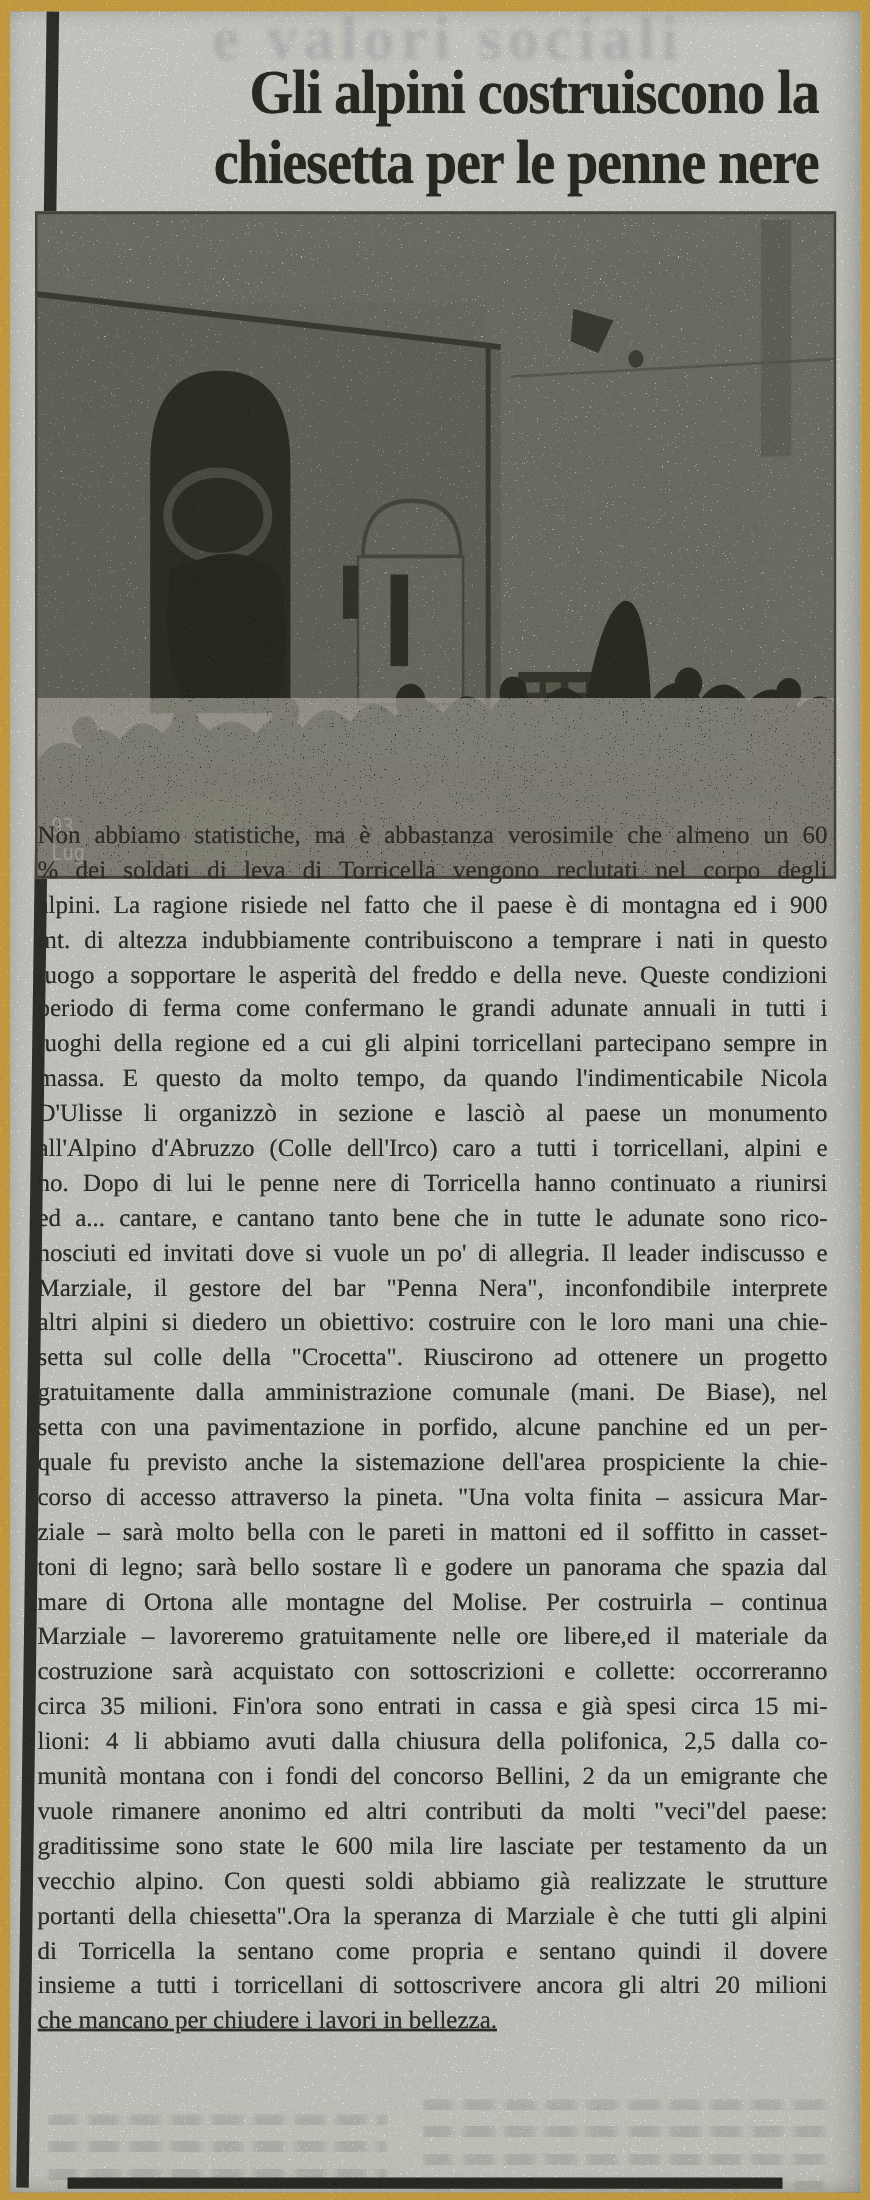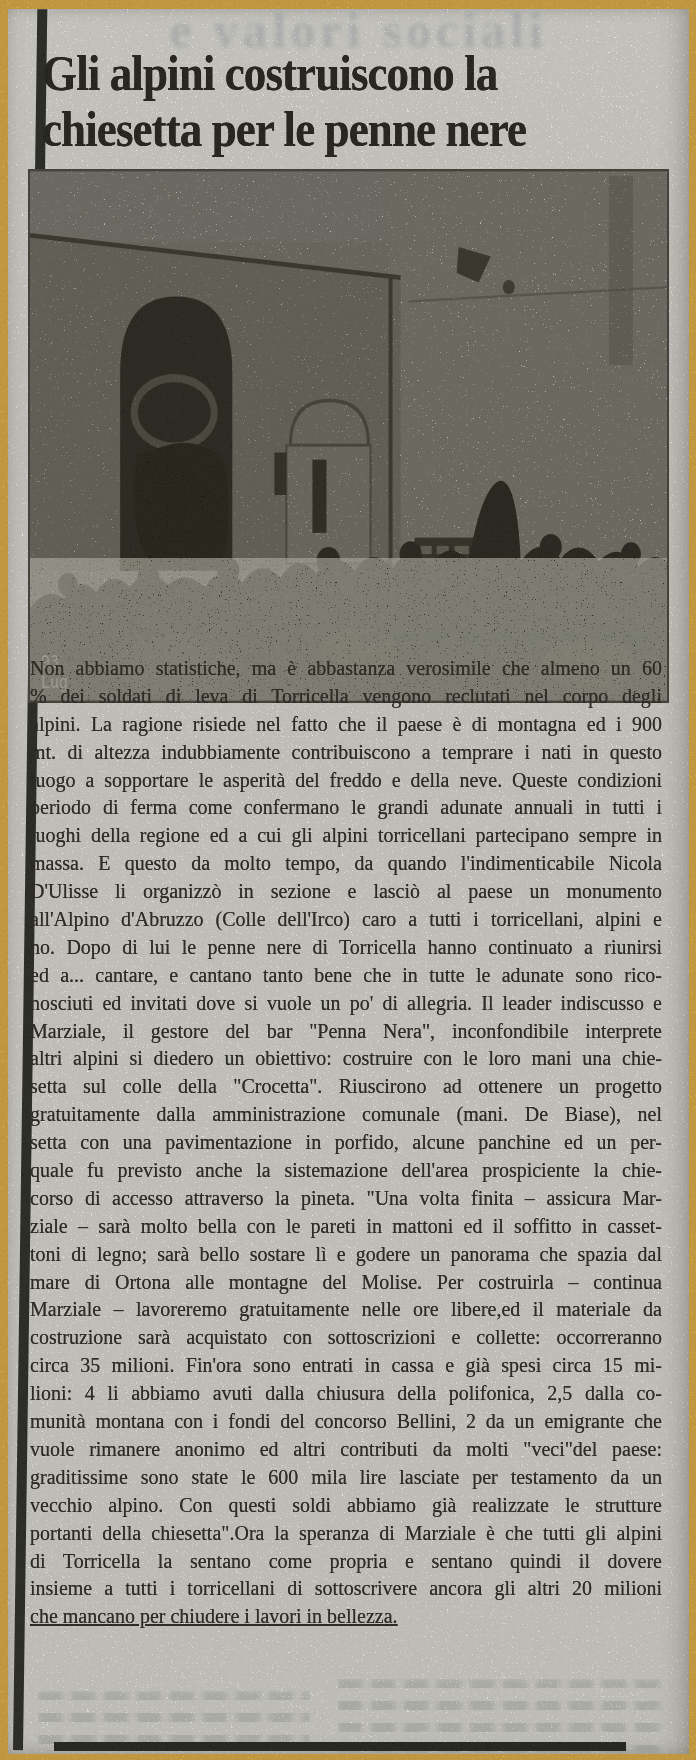--- a/index.html
+++ b/index.html
@@ -8,21 +8,21 @@
     background:linear-gradient(180deg,#f0efed 0%,#eae9e6 28%,#edecea 60%,#e9e8e4 100%);
     box-shadow:inset -18px 0 24px -14px rgba(90,88,78,.45),
                inset 12px 0 18px -12px rgba(90,88,78,.22),
                inset 0 -12px 18px -12px rgba(90,88,78,.30),
                inset 0 10px 14px -10px rgba(90,88,78,.18);}
   .fold-line{position:absolute;left:5px;top:0;bottom:4px;width:10px;background:#1d1d1b;
     transform:rotate(.8deg);transform-origin:bottom left;}
   .ghost-title{position:absolute;top:-8px;left:30px;right:10px;text-align:center;
     font-weight:bold;font-size:50px;letter-spacing:5px;color:#9ba6b4;opacity:.40;
     filter:blur(2px);transform:scaleX(.98);}
-  .headline{position:absolute;top:36px;left:0;right:0;margin:0;text-align:left;
+  .headline{position:absolute;top:36px;left:0;right:0;margin:0;text-align:right;
     font-weight:bold;color:#14130f;text-shadow:0 0 .6px #14130f;}
   .hl-line{display:block;font-size:50px;line-height:56px;letter-spacing:-1px;transform:scaleX(.90);}
   .photo{position:absolute;left:20px;top:160px;width:641px;height:534px;text-align:right;}
   .photo svg{display:block;width:100%;height:100%;}
   .article{position:absolute;left:22px;top:646px;width:632px;color:#1c1b18;
     text-shadow:0 0 .4px rgba(20,20,15,.8);}
   .body-line{height:27.9px;line-height:27.8px;font-size:20px;
     text-align:justify;text-align-last:justify;overflow:hidden;}
   .body-line.last{text-align-last:left;text-decoration:underline;}
   .ghost-blob{position:absolute;filter:blur(2.5px);opacity:.45;

